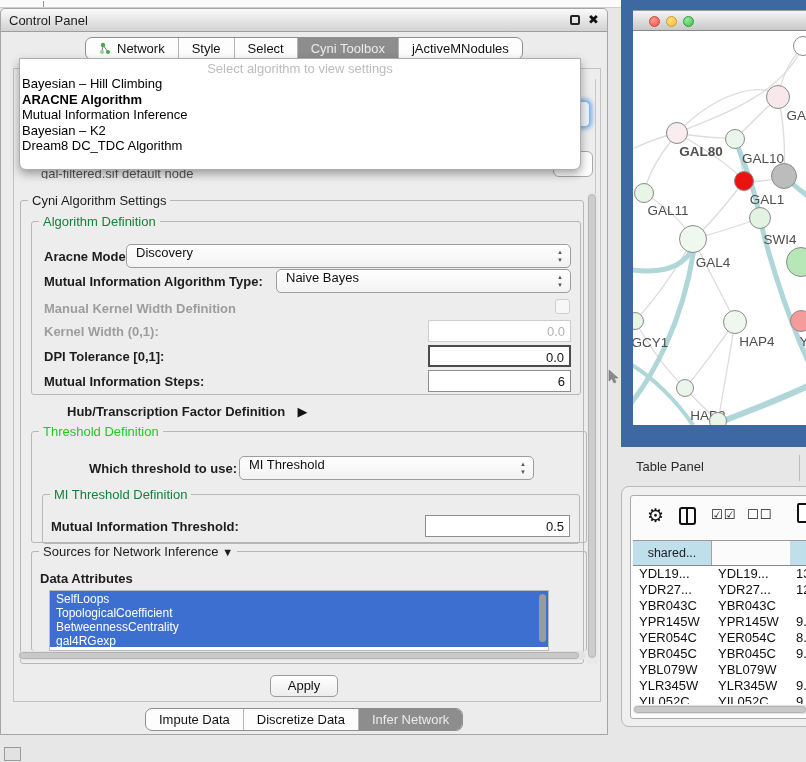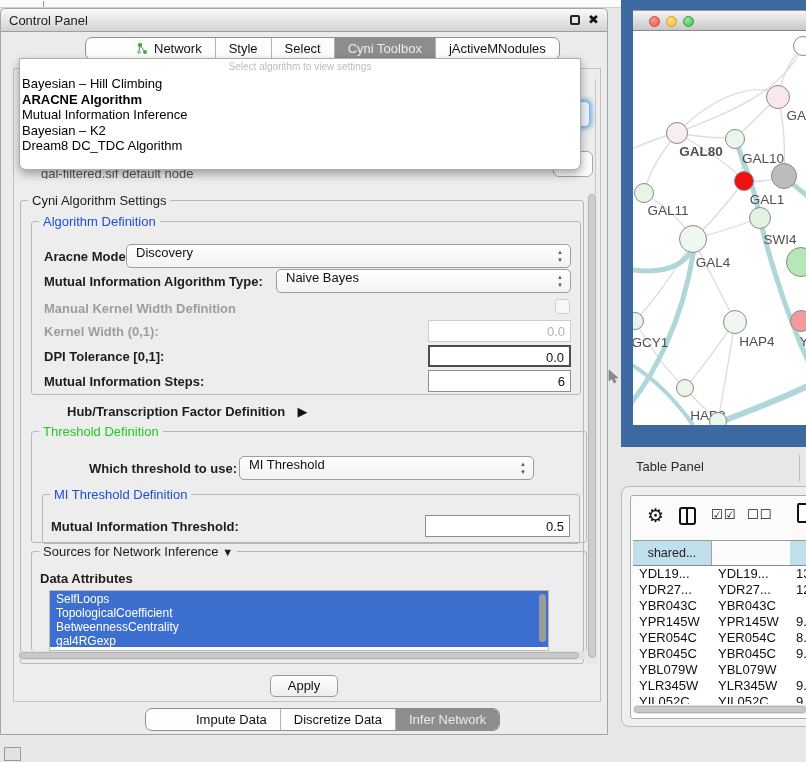--- a/index.html
+++ b/index.html
@@ -15,33 +15,33 @@
   .control-panel { left:0; top:8px; width:608px; height:727px; background:#ececec;
     border:1px solid #a5a5a5; border-radius:5px 5px 0 0; }
   .cp-titlebar { left:0; top:0; width:100%; height:23px;
     background:linear-gradient(#fafafa,#d2d2d2); border-bottom:1px solid #9e9e9e;
     border-radius:5px 5px 0 0; display:flex; align-items:center; }
   .cp-title { font-size:13px; color:#1c1c1c; padding-left:8px; }
   .cp-float { position:absolute; right:27px; top:6px; width:10px; height:10px; border:2px solid #222; border-radius:2px; }
   .cp-close { position:absolute; right:8px; top:3px; font-size:13px; font-weight:bold; color:#111; }
 
   
-  .seg { display:flex; height:23px; border:1px solid #8f8f8f; border-radius:7px; background:#fdfdfd; overflow:hidden;padding-left:37px; }
+  .seg { display:flex; height:23px; border:1px solid #8f8f8f; border-radius:7px; background:#fdfdfd; overflow:hidden; }
   .seg-item { display:flex; align-items:center; padding:0 13px; font-size:13px; color:#111; border-left:1px solid #b3b3b3; white-space:nowrap; }
   .seg-item:first-child { border-left:none; }
   .seg-item.sel { background:#8d8d8d; color:#ebebeb; }
   .net-tab-icon { width:13px; height:13px; margin-right:5px; }
 
   
   .content-box { left:12px; top:59px; width:588px; height:634px; background:#ededed; border:1px solid #c2c2c2; }
 
   
   .group { position:absolute; border:1px solid #b7b7b7; border-radius:3px; }
   .group-title { position:absolute; top:-8px; left:7px; background:#ededed; padding:0 4px; font-size:13px; white-space:nowrap; }
-  .t-blue  { color:#1d4ed8; }
+  .t-blue  { color:#15803d; }
   .t-green { color:#1ecb1e; }
 
   .lbl  { position:absolute; font-size:13px; font-weight:bold; color:#1d1d1d; white-space:nowrap; }
   .lbl-dis { position:absolute; font-size:13px; font-weight:bold; color:#9d9d9d; white-space:nowrap; }
 
   .combo { position:absolute; height:24px; background:linear-gradient(#ffffff,#f2f2f2); border:1px solid #9d9d9d; border-radius:5px;
     font-size:13px; color:#111; display:flex; align-items:flex-start; padding-left:9px; }
   .combo .spin { position:absolute; right:5px; top:3px; width:10px; height:18px; font-size:6px; line-height:8px; color:#555; text-align:center; }
 
   .field { position:absolute; height:22px; background:#fff; font-size:13px; color:#111; text-align:right; padding:3px 5px 0 0; }
@@ -59,21 +59,21 @@
   .hscroll .thumb { position:absolute; left:1px; top:1px; height:7px; background:#c9c9c9; border:1px solid #b2b2b2; border-radius:4px; }
   .vscroll { position:absolute; width:11px; background:#e9e9e9; }
   .vscroll .thumb { position:absolute; left:1px; top:2px; width:8px; background:#cdcdcd; border:1px solid #b5b5b5; border-radius:5px; }
 
   .apply-btn { position:absolute; width:68px; height:22px; background:linear-gradient(#ffffff,#ededed);
     border:1px solid #9c9c9c; border-radius:5px; font-size:13px; color:#111; text-align:center; line-height:20px; }
 
   
   .dropdown { left:18px; top:49px; width:562px; height:112px; background:#fff; border:1px solid #adadad;
     border-radius:0 0 7px 7px; box-shadow:0 4px 10px rgba(0,0,0,.35); z-index:50; overflow:hidden; }
-  .dd-header { text-align:center; color:#bcbcbc; font-size:10px; padding-top:2px; height:17px; }
+  .dd-header { text-align:center; color:#bcbcbc; font-size:13px; padding-top:2px; height:17px; }
   .dd-item { font-size:13px; color:#000; padding-left:2px; height:15.5px; line-height:15.5px; white-space:nowrap; }
   .dd-item.bold { font-weight:bold; }
 
   
   .frag-combo-blue { left:573px; top:92px; width:16px; height:26px; background:#eef4fb; border:1px solid #86b7e2;
     border-radius:5px; box-shadow:0 0 4px 2px rgba(86,153,230,.75); z-index:4; }
   .frag-btn { left:552px; top:142px; width:40px; height:26px; background:#fdfdfd; border:1px solid #a8a8a8; border-radius:6px; z-index:4; }
   .frag-vline { left:594px; top:70px; width:1px; height:115px; background:#c8c8c8; z-index:3; }
   .frag-text { left:40px; top:157px; width:300px; height:13px; overflow:hidden; font-size:13px; color:#555; z-index:4; }
 

